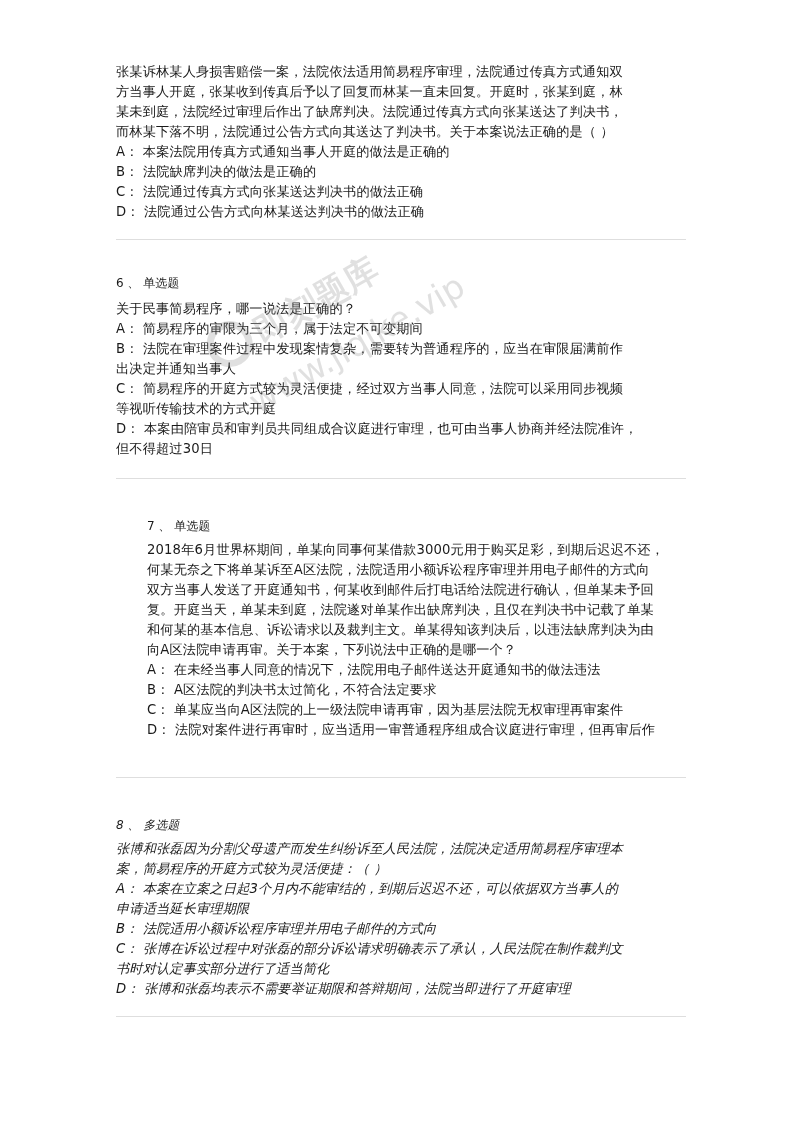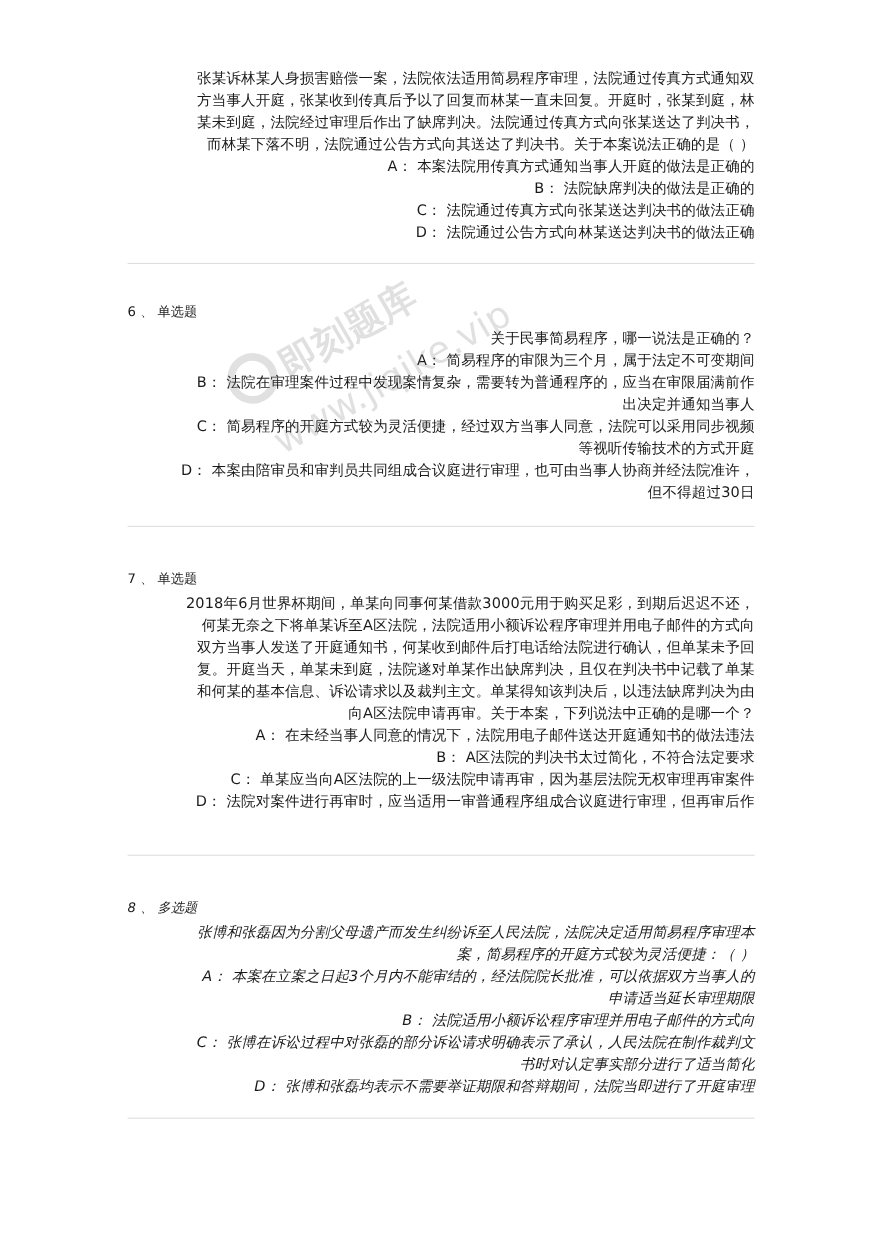--- a/index.html
+++ b/index.html
@@ -1,20 +1,20 @@
 <!DOCTYPE html>
 <html><head>
 <meta charset="utf-8">
 <style>
   html, body { margin: 0; padding: 0; background: #ffffff; }
   body { width: 800px; height: 1132px; position: relative; overflow: hidden;
          font-family: "DejaVu Sans", "Liberation Sans", sans-serif; color: #1a1a1a; }
   .page { position: absolute; left: 116px; top: 0; width: 570px; }
   .block { position: absolute; left: 0; width: 570px; }
-  .line { font-size: 13.2px; line-height: 20px; white-space: nowrap; letter-spacing: 0.15px; text-align: right; }
+  .line { font-size: 13.2px; line-height: 20px; white-space: nowrap; letter-spacing: 0.15px; }
   .qhead { font-size: 12px; line-height: 20px; }
   .divider { position: absolute; left: 0; width: 570px; height: 1px; background: #dedede; }
   .watermark { position: absolute; left: 205px; top: 265px; width: 230px; height: 175px;
                opacity: 0.22; transform: rotate(-30deg); pointer-events: none; }
   .wm-logo { position: absolute; left: 18px; top: 12px; width: 46px; height: 46px; border-radius: 50%;
              border: 7px solid #777; box-sizing: border-box; }
   .wm-cn { position: absolute; left: 70px; top: 18px; font-size: 34px; color: #777; font-weight: bold; white-space: nowrap; }
   .wm-url { position: absolute; left: 30px; top: 78px; font-size: 34px; color: #777; white-space: nowrap; font-family: "DejaVu Sans", sans-serif; }
 </style>
 </head>
@@ -41,42 +41,42 @@
     <div class="line"><span>A：</span> <span>简易程序的审限为三个月，属于法定不可变期间</span></div>
     <div class="line"><span>B：</span> <span>法院在审理案件过程中发现案情复杂，需要转为普通程序的，应当在审限届满前作</span></div>
     <div class="line">出决定并通知当事人</div>
     <div class="line"><span>C：</span> <span>简易程序的开庭方式较为灵活便捷，经过双方当事人同意，法院可以采用同步视频</span></div>
     <div class="line">等视听传输技术的方式开庭</div>
     <div class="line"><span>D：</span> <span>本案由陪审员和审判员共同组成合议庭进行审理，也可由当事人协商并经法院准许，</span></div>
     <div class="line">但不得超过30日</div>
   </div>
   <div class="divider" style="top:478px;"></div>
 
-  <div class="block" style="top:516px;">
+  <div class="block" style="top:516px;margin-left:31px;">
     <div class="qhead"><span>7 、</span> <span>单选题</span></div>
     <div style="height:4px;"></div>
     <div class="line">2018年6月世界杯期间，单某向同事何某借款3000元用于购买足彩，到期后迟迟不还，</div>
     <div class="line">何某无奈之下将单某诉至A区法院，法院适用小额诉讼程序审理并用电子邮件的方式向</div>
     <div class="line">双方当事人发送了开庭通知书，何某收到邮件后打电话给法院进行确认，但单某未予回</div>
     <div class="line">复。开庭当天，单某未到庭，法院遂对单某作出缺席判决，且仅在判决书中记载了单某</div>
     <div class="line">和何某的基本信息、诉讼请求以及裁判主文。单某得知该判决后，以违法缺席判决为由</div>
     <div class="line">向A区法院申请再审。关于本案，下列说法中正确的是哪一个？</div>
     <div class="line"><span>A：</span> <span>在未经当事人同意的情况下，法院用电子邮件送达开庭通知书的做法违法</span></div>
     <div class="line"><span>B：</span> <span>A区法院的判决书太过简化，不符合法定要求</span></div>
     <div class="line"><span>C：</span> <span>单某应当向A区法院的上一级法院申请再审，因为基层法院无权审理再审案件</span></div>
     <div class="line"><span>D：</span> <span>法院对案件进行再审时，应当适用一审普通程序组成合议庭进行审理，但再审后作</span></div>
   </div>
   <div class="divider" style="top:777px;"></div>
 
   <div class="block" style="top:815px;font-style:italic;">
     <div class="qhead"><span>8 、</span> <span>多选题</span></div>
     <div style="height:4px;"></div>
     <div class="line">张博和张磊因为分割父母遗产而发生纠纷诉至人民法院，法院决定适用简易程序审理本</div>
     <div class="line">案，简易程序的开庭方式较为灵活便捷：（ ）</div>
-    <div class="line"><span>A：</span> <span>本案在立案之日起3个月内不能审结的，经法院院长批准，可以依据双方当事人的</span></div>
+    <div class="line"><span>A：</span> <span>本案在立案之日起3个月内不能审结的，到期后迟迟不还，可以依据双方当事人的</span></div>
     <div class="line">申请适当延长审理期限</div>
     <div class="line"><span>B：</span> <span>法院适用小额诉讼程序审理并用电子邮件的方式向</span></div>
     <div class="line"><span>C：</span> <span>张博在诉讼过程中对张磊的部分诉讼请求明确表示了承认，人民法院在制作裁判文</span></div>
     <div class="line">书时对认定事实部分进行了适当简化</div>
     <div class="line"><span>D：</span> <span>张博和张磊均表示不需要举证期限和答辩期间，法院当即进行了开庭审理</span></div>
   </div>
   <div class="divider" style="top:1016px;"></div>
 </div>
 
 <div class="watermark">

